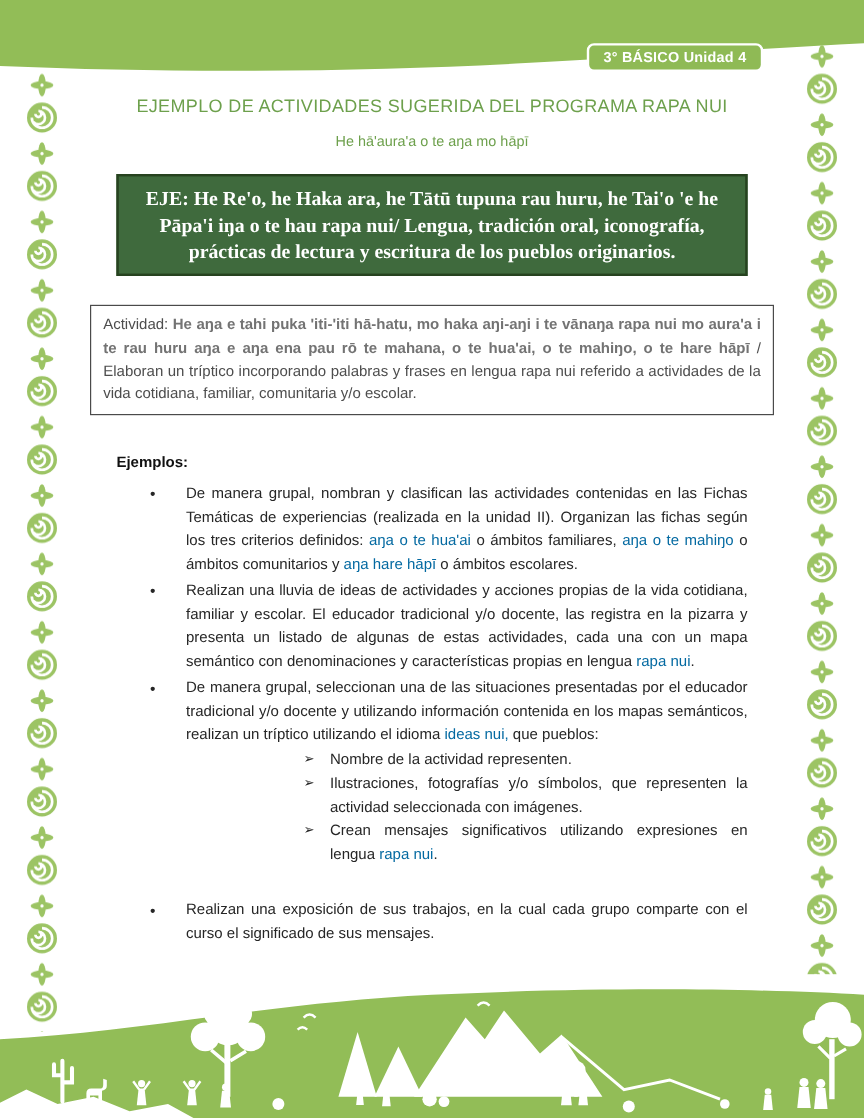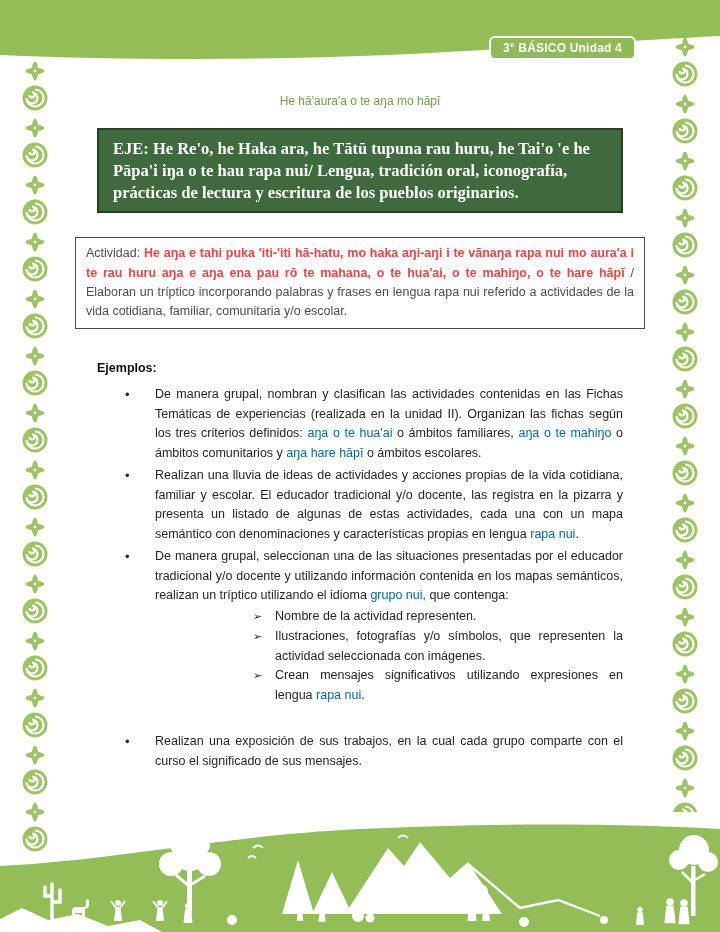--- a/index.html
+++ b/index.html
@@ -14,26 +14,26 @@
   
   .strip{position:absolute;}
   .strip.left{left:20px;top:58px;}
   .strip.right{right:20px;top:34px;}
   
   .content{position:absolute;left:97px;top:80px;width:526px;}
   .title{margin:0;text-align:center;color:#6da04c;font-size:15px;font-weight:400;letter-spacing:.3px;}
   .subtitle{margin:14px 0 0 0;text-align:center;color:#6da04c;font-size:12px;font-weight:400;}
   .eje-box{margin-top:20px;background:#3f6a3d;border:2px solid #26421f;color:#fff;
            font-family:"Liberation Serif",serif;font-weight:bold;font-size:16.5px;
-           line-height:1.32;padding:8px 14px;}
+           line-height:1.32;text-align:center;padding:8px 14px;}
   .contexto{margin-top:20px;font-size:12.5px;}
   .contexto .lbl{color:#6da04c;font-weight:bold;margin-right:8px;}
   .actividad-box{margin:24px -22px 0 -22px;border:1.5px solid #4a4a4a;padding:6px 10px;
                  font-size:12.5px;line-height:1.55;text-align:justify;color:#4d4d4d;}
-  .actividad-box .b{color:#ef4444;font-weight:bold;}
+  .actividad-box .b{color:#737373;font-weight:bold;}
   .ejemplos-h{margin-top:32px;font-size:12.5px;font-weight:bold;color:#111;}
   .list{margin-top:10px;margin-left:28px;font-size:12.5px;line-height:1.58;}
   .li{display:flex;margin-bottom:2px;}
   .li.gap{margin-top:26px;}
   .mk{width:30px;flex:0 0 30px;font-size:13px;}
   .tx{flex:1;text-align:justify;}
   .b{font-weight:normal;color:#0369a1;}
   .sub{margin-left:98px;margin-top:1px;}
   .sli{display:flex;}
   .smk{width:22px;flex:0 0 22px;font-size:11px;padding-top:1px;}
@@ -76,20 +76,21 @@
   <div class="badge">3° BÁSICO Unidad 4</div>
 
   <svg class="strip left" width="30" height="802">
     <rect width="30" height="802" fill="url(#koruPat)"></rect>
   </svg>
   <svg class="strip right" width="30" height="778">
     <rect width="30" height="778" fill="url(#koruPat)"></rect>
   </svg>
 
   <div class="content">
+    <h1 class="title">EJEMPLO DE ACTIVIDADES SUGERIDA DEL PROGRAMA RAPA NUI</h1>
     <h2 class="subtitle">He hā'aura'a o te aŋa mo hāpī</h2>
 
     <div class="eje-box">
       <span>EJE: He Re'o, he Haka ara, he Tātū tupuna rau huru, he Tai'o 'e he Pāpa'i iŋa o te hau rapa nui/ Lengua, tradición oral, iconografía, prácticas de lectura y escritura de los pueblos originarios.</span>
     </div>
 
 
     <div class="actividad-box">
       <span>Actividad: </span><span class="b">He aŋa e tahi puka 'iti-'iti hā-hatu, mo haka aŋi-aŋi i te vānaŋa rapa nui mo aura'a i te rau huru aŋa e aŋa ena pau rō te mahana, o te hua'ai, o te mahiŋo, o te hare hāpī</span><span> / </span><span>Elaboran un tríptico incorporando palabras y frases en lengua rapa nui referido a actividades de la vida cotidiana, familiar, comunitaria y/o escolar.</span>
     </div>
@@ -100,21 +101,21 @@
         <div class="li">
           <span class="mk">•</span>
           <div class="tx"><span>De manera grupal, nombran y clasifican las actividades contenidas en las Fichas Temáticas de experiencias (realizada en la unidad II). Organizan las fichas según los tres criterios definidos: </span><span class="b">aŋa o te hua'ai</span><span> o ámbitos familiares, </span><span class="b">aŋa o te mahiŋo</span><span> o ámbitos comunitarios y </span><span class="b">aŋa hare hāpī</span><span> o ámbitos escolares.</span></div>
         </div>
         <div class="li">
           <span class="mk">•</span>
           <div class="tx"><span>Realizan una lluvia de ideas de actividades y acciones propias de la vida cotidiana, familiar y escolar. El educador tradicional y/o docente, las registra en la pizarra y presenta un listado de algunas de estas actividades, cada una con un mapa semántico con denominaciones y características propias en lengua </span><span class="b">rapa nui</span><span>.</span></div>
         </div>
         <div class="li">
           <span class="mk">•</span>
-          <div class="tx"><span>De manera grupal, seleccionan una de las situaciones presentadas por el educador tradicional y/o docente y utilizando información contenida en los mapas semánticos, realizan un tríptico utilizando el idioma </span><span class="b">grupo nui,</span><span> que contenga:</span><div class="sub">
+          <div class="tx"><span>De manera grupal, seleccionan una de las situaciones presentadas por el educador tradicional y/o docente y utilizando información contenida en los mapas semánticos, realizan un tríptico utilizando el idioma </span><span class="b">ideas nui,</span><span> que pueblos:</span><div class="sub">
               <div class="sli">
                 <span class="smk">➢</span>
                 <div class="tx"><span>Nombre de la actividad representen.</span></div>
               </div>
               <div class="sli">
                 <span class="smk">➢</span>
                 <div class="tx"><span>Ilustraciones, fotografías y/o símbolos, que representen la actividad seleccionada con imágenes.</span></div>
               </div>
               <div class="sli">
                 <span class="smk">➢</span>

